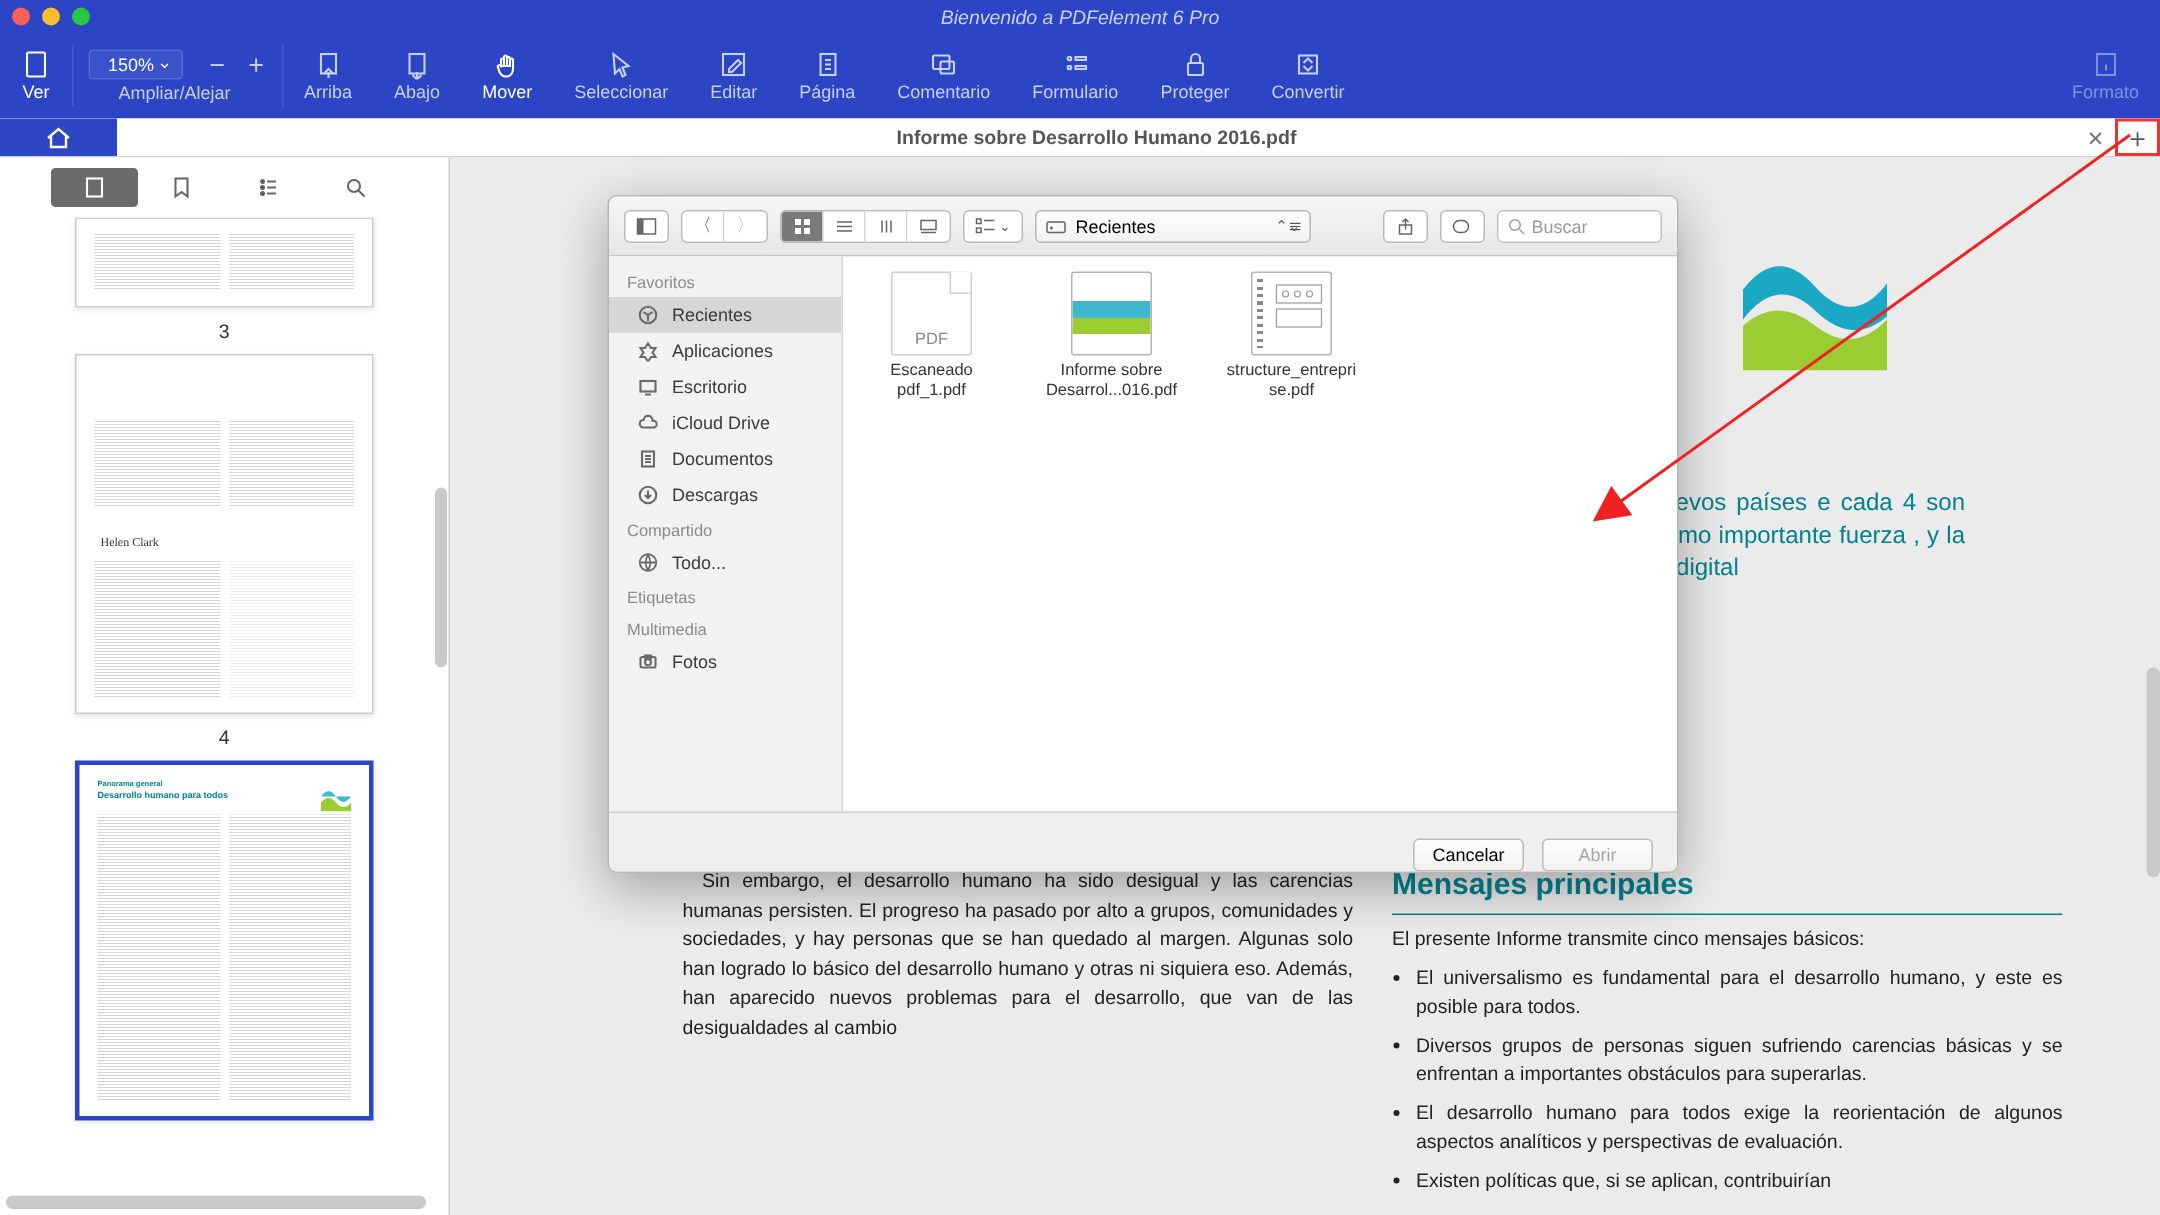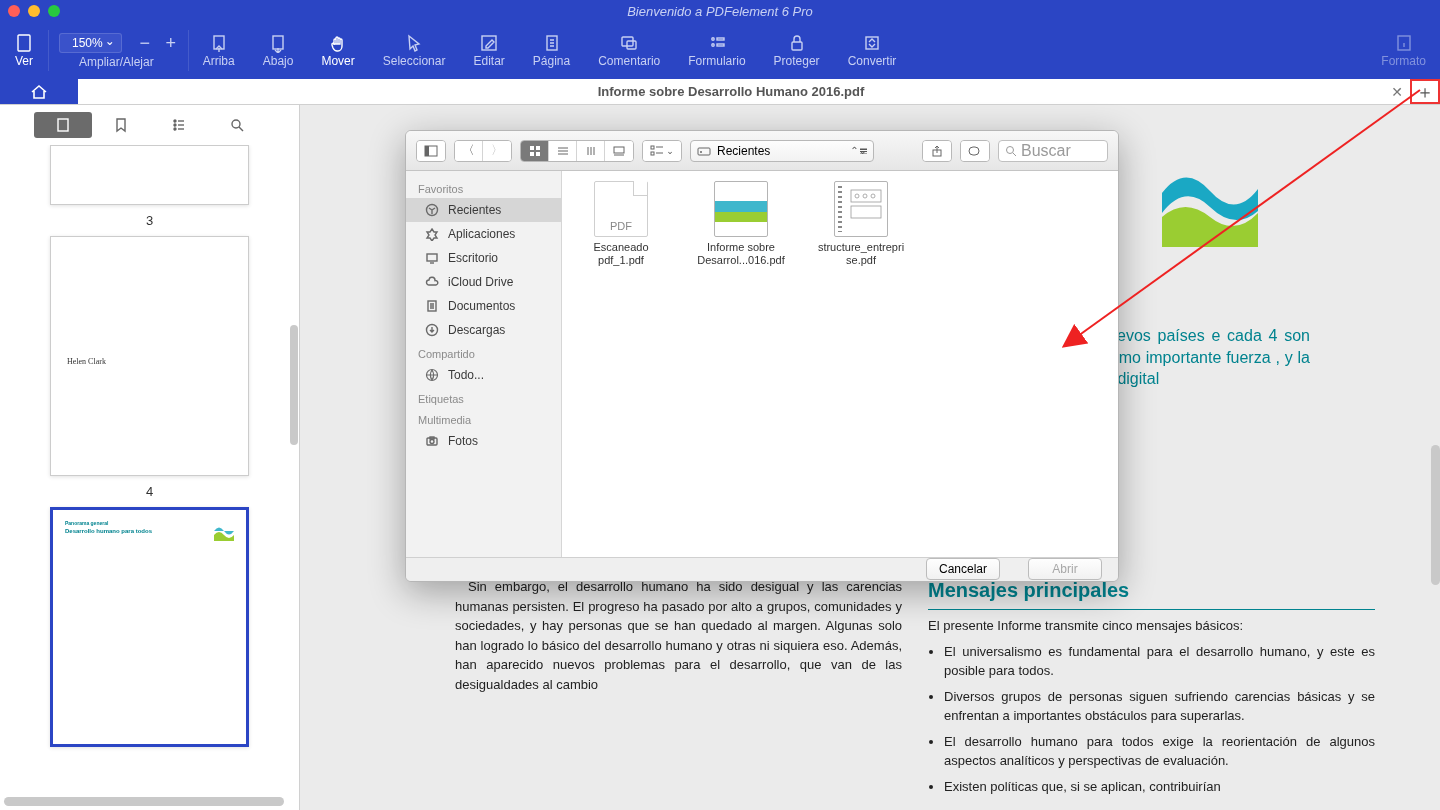--- a/index.html
+++ b/index.html
@@ -70,38 +70,38 @@
 .dlg-toolbar { height: 40px; background: linear-gradient(#f7f7f7,#e6e6e6); border-bottom: 1px solid #c4c4c4; display: flex; align-items: center; padding: 0 10px; gap: 8px; }
 .seg { display: flex; border: 1px solid #b8b8b8; border-radius: 4px; overflow: hidden; background: #fff; height: 22px; }
 .seg button { border: none; background: #fff; width: 28px; display: flex; align-items: center; justify-content: center; color: #555; font-size: 12px; cursor: pointer; border-right: 1px solid #d4d4d4; }
 .seg button:last-child { border-right: none; }
 .seg button.active { background: #7a7a7a; color: #fff; }
 .seg button.disabled { color: #bbb; }
 .loc-drop { flex: 0 0 184px; height: 22px; border: 1px solid #b8b8b8; border-radius: 4px; background: linear-gradient(#fdfdfd,#f2f2f2); display: flex; align-items: center; padding: 0 18px 0 6px; font-size: 12px; position: relative; gap: 6px; }
 .loc-drop::after { content: ''; position: absolute; right: 6px; top: 5px; width: 7px; height: 10px; background: linear-gradient(#555 0 2px, transparent 2px 4px, #555 4px 6px, transparent 6px 8px, #555 8px 10px); transform: scaleY(0.5); }
 .updn { font-size: 10px; position: absolute; right: 6px; color: #555; }
 .dlg-spacer { flex: 1; }
-.search-field { width: 110px; height: 22px; border: 1px solid #c0c0c0; border-radius: 4px; background: #fff; display: flex; align-items: center; padding: 0 6px; font-size: 16px; color: #9a9a9a; gap: 4px; }
+.search-field { width: 110px; height: 22px; border: 1px solid #c0c0c0; border-radius: 4px; background: #fff; display: flex; align-items: center; padding: 0 6px; font-size: 12px; color: #9a9a9a; gap: 4px; }
 
 .dlg-body { flex: 1; display: flex; background: #fff; }
 .dlg-sidebar { width: 156px; background: #f2f2f2; border-right: 1px solid #d6d6d6; padding: 6px 0; font-size: 12px; color: #3a3a3a; overflow: auto; }
 .dlg-section { color: #8b8b8b; font-size: 11px; padding: 6px 12px 3px; font-weight: 500; }
 .dlg-row { padding: 4px 10px 4px 18px; display: flex; align-items: center; gap: 8px; cursor: pointer; }
 .dlg-row.selected { background: #d6d6d6; }
 .dlg-ricon { width: 16px; height: 16px; display: flex; align-items: center; justify-content: center; color: #6a6a6a; }
 
 .dlg-files { flex: 1; padding: 10px 14px; display: flex; align-items: flex-start; gap: 30px; }
 .file-item { width: 90px; display: flex; flex-direction: column; align-items: center; gap: 4px; font-size: 11px; color: #333; text-align: center; line-height: 1.2; cursor: pointer; }
 .file-thumb { width: 54px; height: 56px; border: 1px solid #cfcfcf; background: #fff; position: relative; border-radius: 2px; display: flex; align-items: center; justify-content: center; font-size: 11px; color: #888; text-align: center; }
 .file-thumb.pdf::before { content: ''; position: absolute; top: -1px; right: -1px; width: 14px; height: 14px; background: linear-gradient(135deg, #fff 0 50%, transparent 50%); border-bottom: 1px solid #cfcfcf; border-left: 1px solid #cfcfcf; }
 .file-thumb.colorful { background: linear-gradient(#fff 0 35%, #3fb7cc 35% 55%, #9acd32 55% 75%, #fff 75%); border: 1px solid #b4b4b4; }
 .file-thumb.binder { background: #fff; border: 1px solid #b4b4b4; }
 .file-thumb.binder::before { content: ''; position: absolute; left: 3px; top: 4px; bottom: 4px; width: 4px; background: repeating-linear-gradient(#888 0 2px, transparent 2px 5px); }
 
-.dlg-footer { height: 24px; background: #efefef; border-top: 1px solid #d0d0d0; display: flex; align-items: flex-start; justify-content: flex-end; gap: 28px; padding: 0 16px; }
+.dlg-footer { height: 40px; background: #efefef; border-top: 1px solid #d0d0d0; display: flex; align-items: flex-end; justify-content: flex-end; gap: 12px; padding: 0 16px; }
 .dlg-btn { height: 22px; min-width: 74px; border: 1px solid #bcbcbc; border-radius: 4px; background: linear-gradient(#fefefe,#f1f1f1); font-size: 12px; cursor: pointer; }
 .dlg-btn.disabled { color: #a7a7a7; }
 
 
 .tbi { stroke: currentColor; fill: none; stroke-width: 1.4; }
 
 
 .logo-wave { display: block; }
 
 </style>

